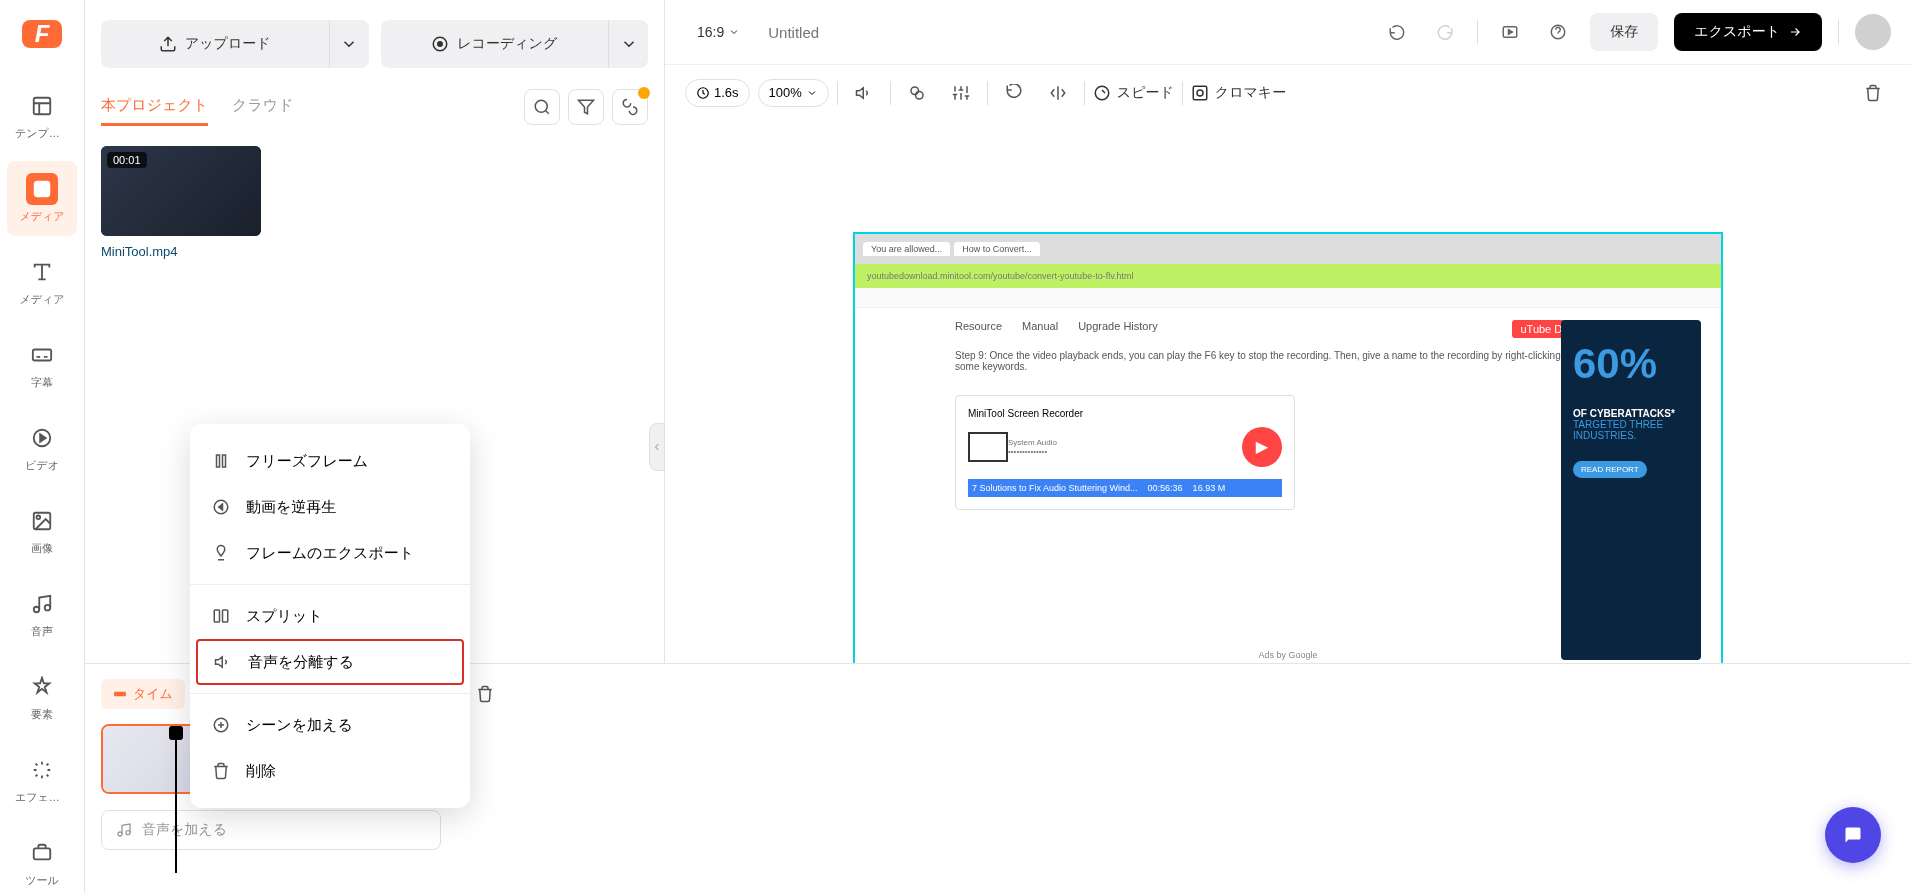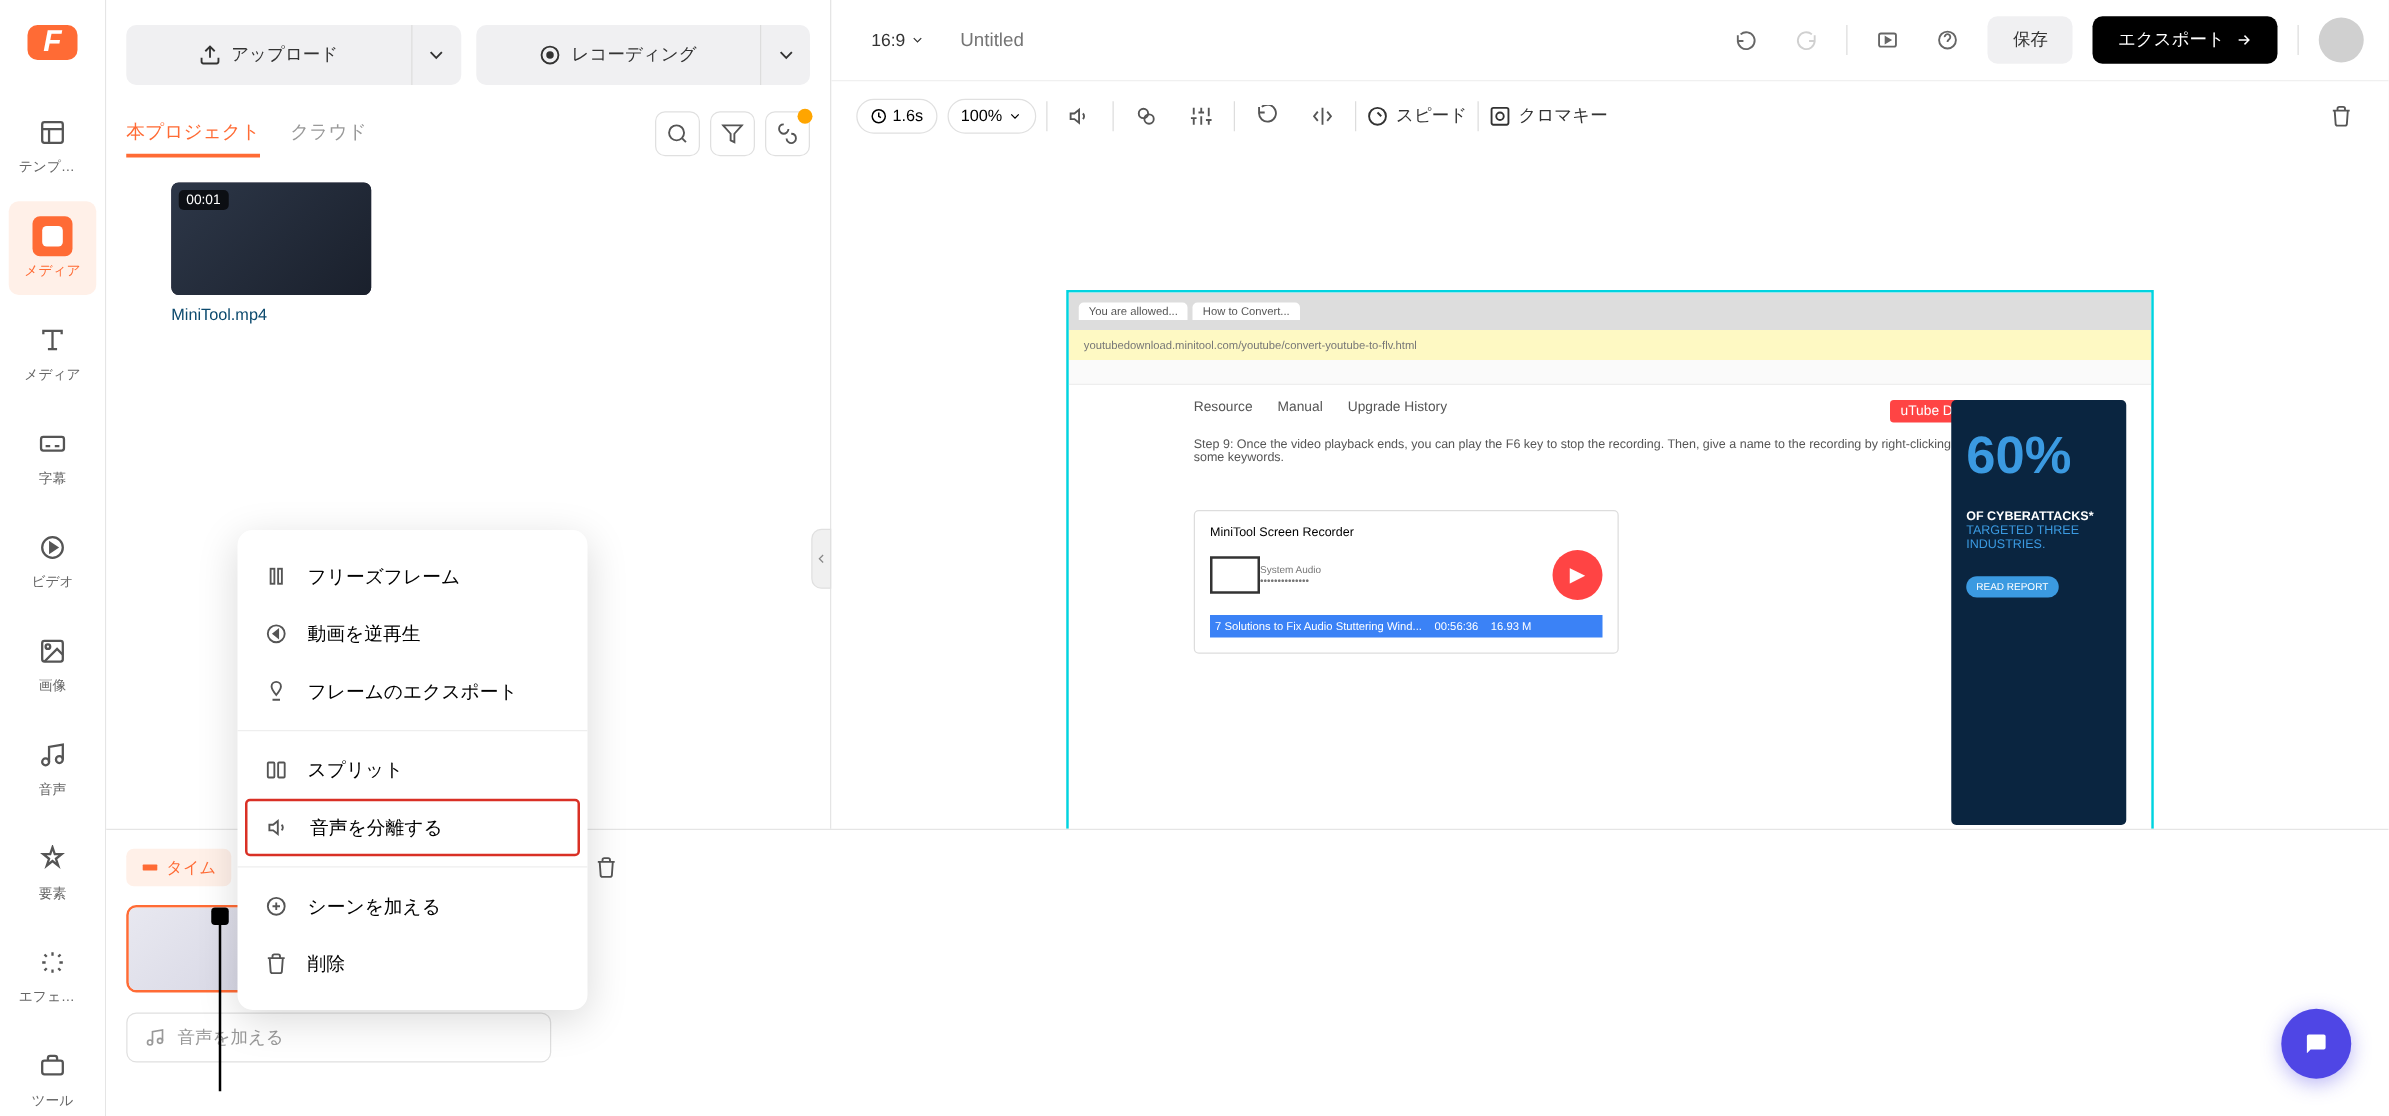--- a/index.html
+++ b/index.html
@@ -27,21 +27,21 @@
 .record-btn { padding-right: 40px; position: relative; }
 .chevron-btn { position: absolute; right: 0; top: 0; bottom: 0; width: 40px; display: flex; align-items: center; justify-content: center; border-left: 1px solid #ddd; }
 .tabs { display: flex; gap: 24px; align-items: center; }
 .tab { padding: 8px 0; font-size: 15px; color: #999; cursor: pointer; border-bottom: 3px solid transparent; }
 .tab.active { color: #ff6b35; border-bottom-color: #ff6b35; font-weight: 500; }
 .tab-tools { margin-left: auto; display: flex; gap: 8px; }
 .tool-btn { width: 36px; height: 36px; border: 1px solid #e0e0e0; border-radius: 8px; background: #fff; display: flex; align-items: center; justify-content: center; cursor: pointer; color: #555; position: relative; }
 .crown-badge { width: 12px; height: 12px; background: #ffa500; border-radius: 50%; position: absolute; top: -3px; right: -3px; }
 
 .media-content { padding: 20px 16px; flex: 1; overflow: auto; }
-.media-item { width: 180px; margin-left: 36px; }
+.media-item { width: 180px; }
 .media-thumb { width: 160px; height: 90px; background: #1a1a2e; border-radius: 6px; position: relative; overflow: hidden; margin-bottom: 8px; }
 .media-thumb-content { position: absolute; inset: 0; background: linear-gradient(135deg, #2d3748 0%, #1a202c 100%); }
 .duration-badge { position: absolute; top: 6px; left: 6px; background: rgba(0,0,0,0.7); color: #fff; font-size: 11px; padding: 2px 6px; border-radius: 4px; }
 .media-name { font-size: 13px; color: #0c4a6e; }
 
 .collapse-handle { position: absolute; right: -1px; top: 50%; transform: translateY(-50%); width: 16px; height: 48px; background: #f0f0f0; border: 1px solid #e0e0e0; border-radius: 8px 0 0 8px; display: flex; align-items: center; justify-content: center; cursor: pointer; color: #888; }
 
 
 .context-menu { position: absolute; left: 190px; top: 424px; width: 280px; background: #fff; border-radius: 12px; box-shadow: 0 8px 32px rgba(0,0,0,0.15); padding: 14px 0; z-index: 100; }
 .menu-item { display: flex; align-items: center; gap: 14px; padding: 12px 20px; font-size: 15px; color: #000000; cursor: pointer; }
@@ -66,27 +66,27 @@
 .zoom-chip { padding: 4px 10px; border: 1px solid #e0e0e0; border-radius: 16px; font-size: 13px; display: flex; align-items: center; gap: 4px; }
 .toolbar-btn { width: 36px; height: 36px; border: none; background: transparent; display: flex; align-items: center; justify-content: center; cursor: pointer; color: #555; border-radius: 6px; }
 .toolbar-label { font-size: 14px; color: #333; display: flex; align-items: center; gap: 6px; cursor: pointer; }
 .trash-btn { margin-left: auto; }
 
 .preview-canvas { flex: 1; display: flex; align-items: center; justify-content: center; background: #fff; padding: 20px; }
 .preview-frame { width: 870px; height: 490px; border: 2px solid #00d4e0; background: #fff; position: relative; overflow: hidden; }
 .browser-mock { position: absolute; inset: 0; display: flex; flex-direction: column; }
 .browser-tabs { height: 30px; background: #ddd; display: flex; align-items: center; padding: 0 8px; gap: 4px; font-size: 9px; }
 .browser-tab { background: #fff; padding: 2px 8px; border-radius: 4px 4px 0 0; color: #555; }
-.browser-url { height: 24px; background: #fef9c3; display: flex; align-items: center; padding: 0 12px; font-size: 9px; color: #777; }
+.browser-url { height: 24px; background: #bef264; display: flex; align-items: center; padding: 0 12px; font-size: 9px; color: #777; }
 .browser-bookmarks { height: 20px; background: #fafafa; border-bottom: 1px solid #eee; }
 .browser-content { flex: 1; background: #fff; padding: 12px 100px; position: relative; }
 .page-nav { display: flex; gap: 20px; font-size: 11px; color: #555; margin-bottom: 12px; }
 .ad-box { position: absolute; right: 20px; top: 12px; width: 140px; height: 340px; background: #0a2540; border-radius: 4px; color: #fff; padding: 20px 12px; font-size: 10px; }
 .ad-percent { font-size: 42px; color: #3b9ae1; font-weight: bold; }
-.recorder-box { background: #fff; border: 1px solid #ddd; border-radius: 4px; padding: 12px; margin-top: 36px; width: 340px; }
+.recorder-box { background: #fff; border: 1px solid #ddd; border-radius: 4px; padding: 12px; margin-top: 23px; width: 340px; }
 .play-circle { width: 40px; height: 40px; background: #ff4444; border-radius: 50%; display: flex; align-items: center; justify-content: center; color: #fff; float: right; }
 .taskbar { height: 24px; background: #1a3a5c; position: absolute; bottom: 0; left: 0; right: 0; }
 
 .playback-bar { height: 60px; display: flex; align-items: center; padding: 0 20px; gap: 12px; }
 .play-btn { width: 32px; height: 32px; background: #000; border-radius: 50%; display: flex; align-items: center; justify-content: center; color: #fff; cursor: pointer; }
 .time-display { font-size: 14px; }
 .time-current { color: #000; }
 .time-total { color: #999; }
 .playback-right { margin-left: auto; display: flex; align-items: center; gap: 12px; }
 .slider-track { width: 120px; height: 2px; background: #ddd; position: relative; }

